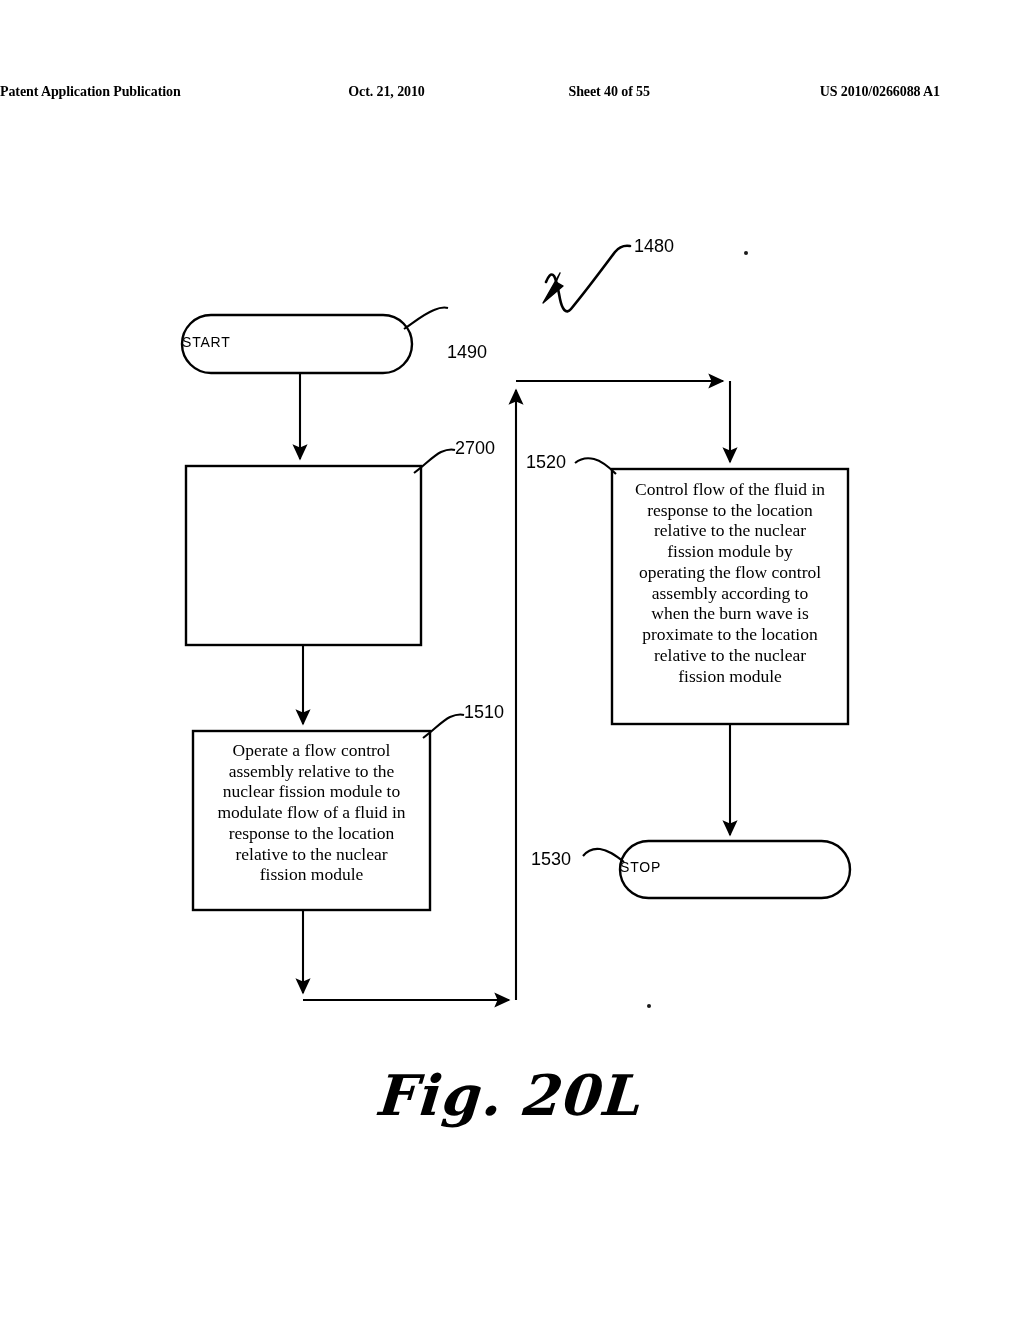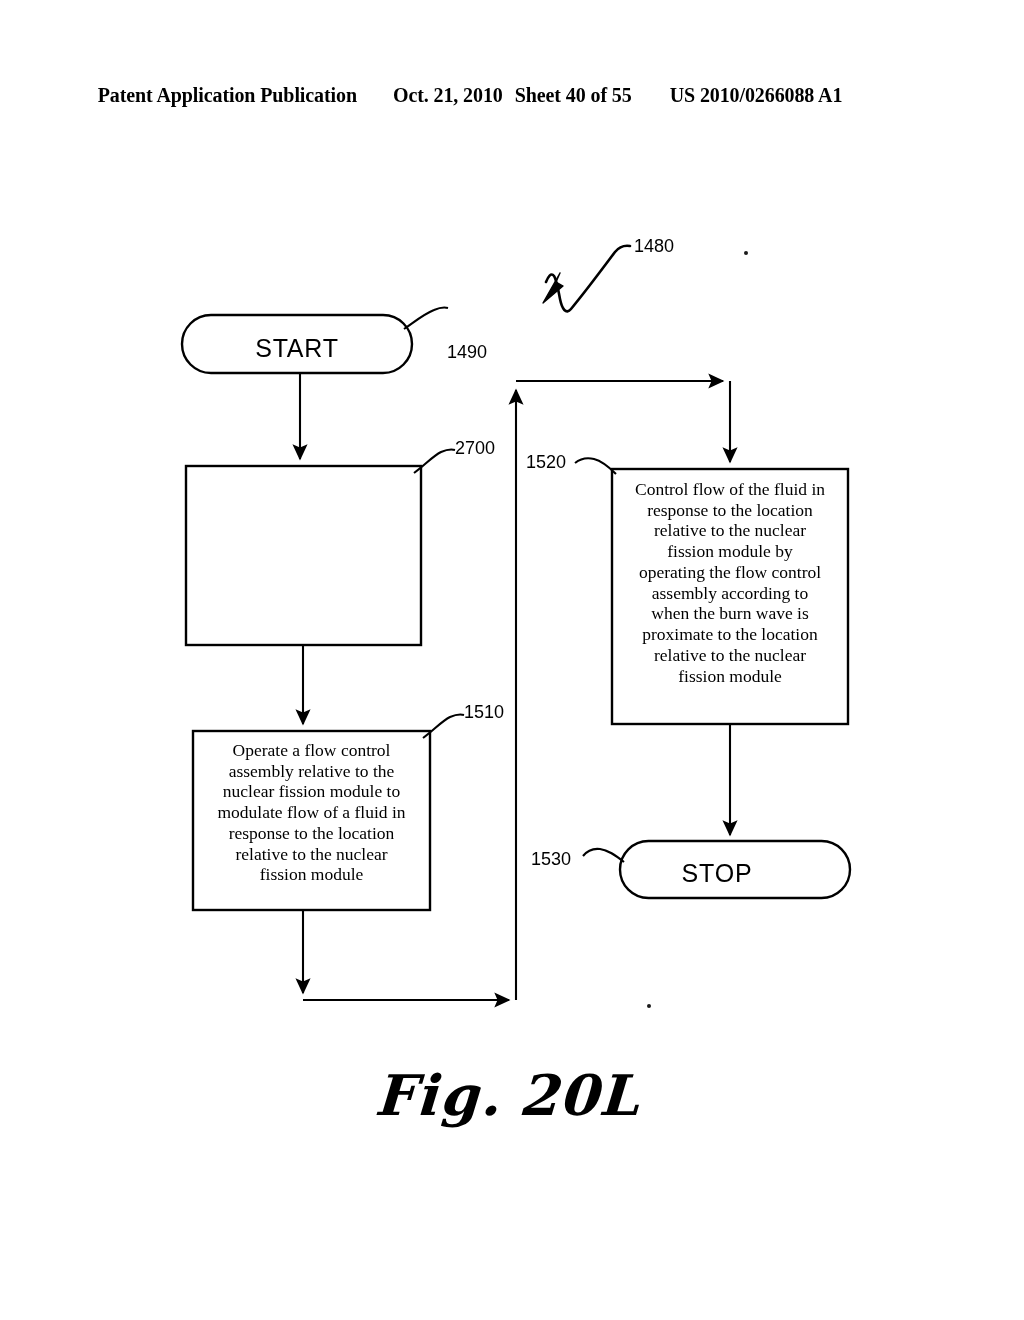--- a/index.html
+++ b/index.html
@@ -16,25 +16,25 @@
     overflow: hidden;
   }
 
   
   #page-header {
     position: absolute;
     left: 0;
     top: 84px;
     width: 940px;
     display: flex;
-    justify-content: center;
+    justify-content: space-between;
     align-items: baseline;
     font-family: "Liberation Serif", "DejaVu Serif", serif;
     font-weight: bold;
-    font-size: 20px;
+    font-size: 14px;
     letter-spacing: -0.1px;
     white-space: nowrap;
   }
   #page-header .hdr-pub   { margin-right: 36px; }
   #page-header .hdr-date  { margin-right: 12px; }
   #page-header .hdr-sheet { margin-right: 38px; }
   #page-header .hdr-num   { }
 
   
   #figure-canvas {
@@ -54,23 +54,23 @@
   .node-text {
     position: absolute;
     text-align: center;
     line-height: 1.185;
     font-family: "Liberation Serif", "DejaVu Serif", serif;
     font-size: 17.5px;
     color: #000;
   }
   .terminal-label {
     position: absolute;
-    text-align: center;
+    text-align: left;
     font-family: "Liberation Sans", "DejaVu Sans", sans-serif;
-    font-size: 25px;
+    font-size: 14px;
     letter-spacing: 0.8px;
     color: #000;
   }
   .ref-num {
     position: absolute;
     font-family: "Liberation Sans", "DejaVu Sans", sans-serif;
     font-size: 18px;
     letter-spacing: 0px;
     color: #000;
     white-space: nowrap;

